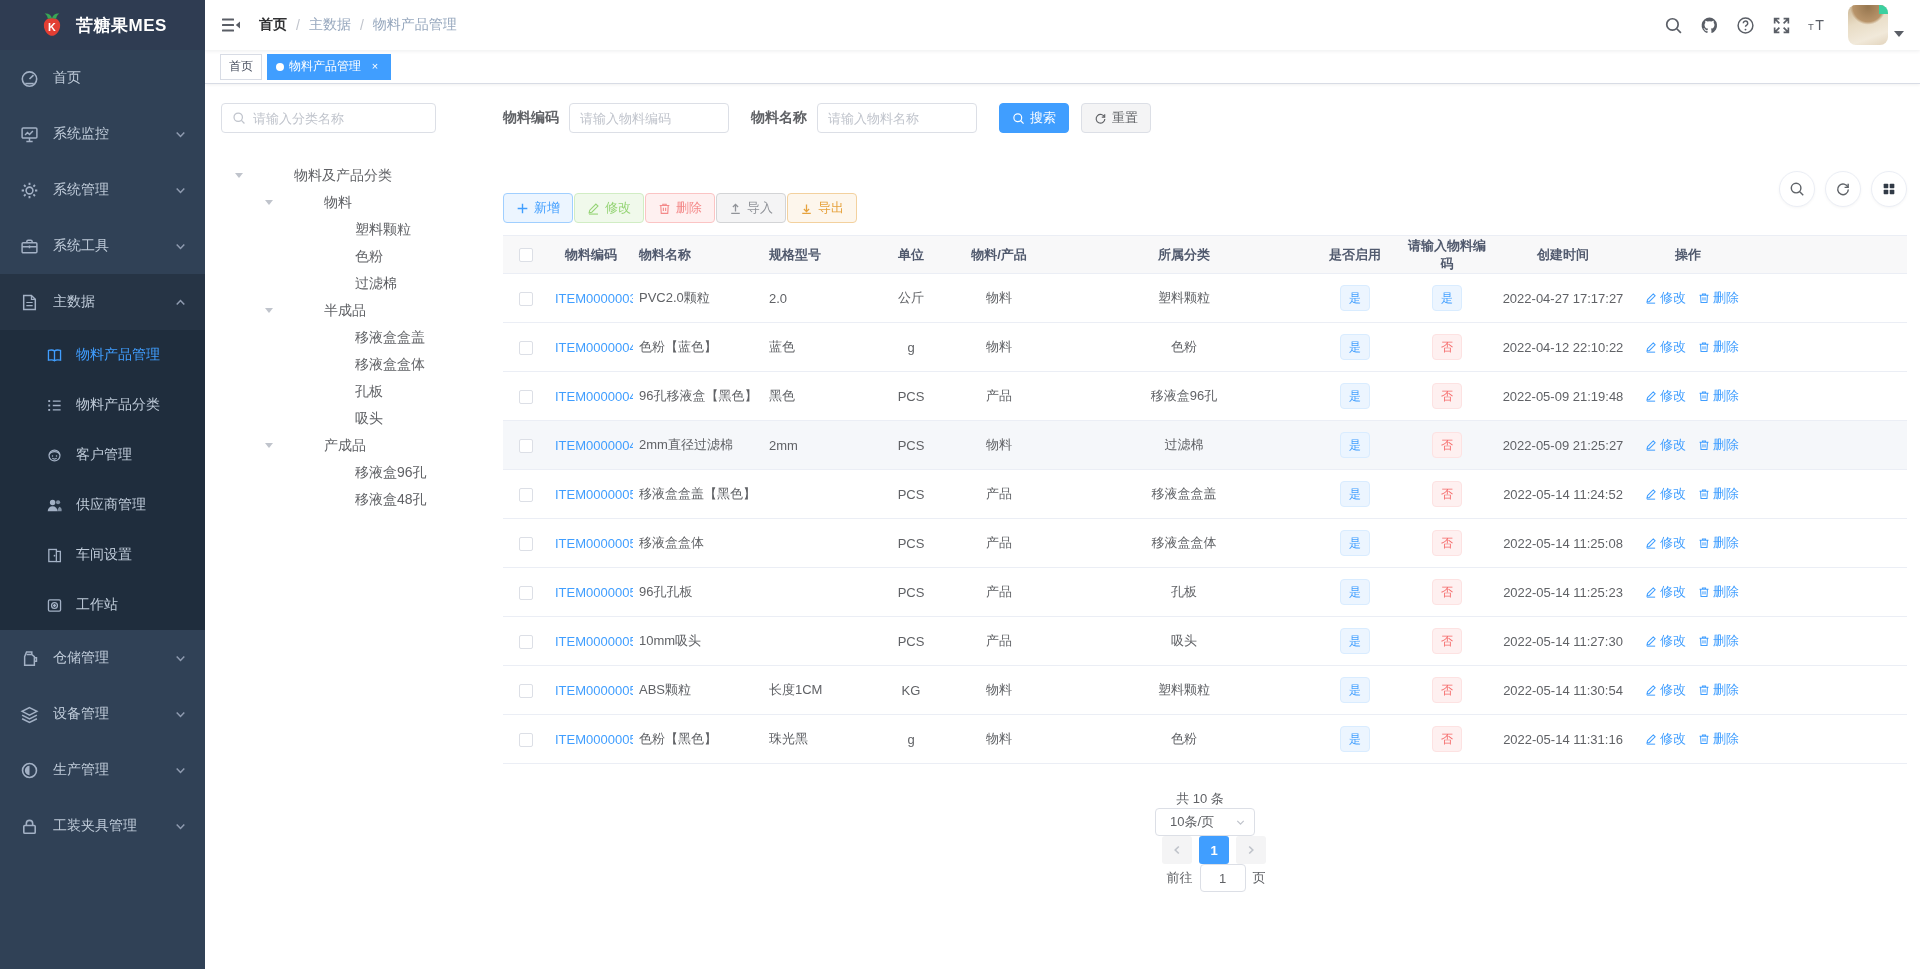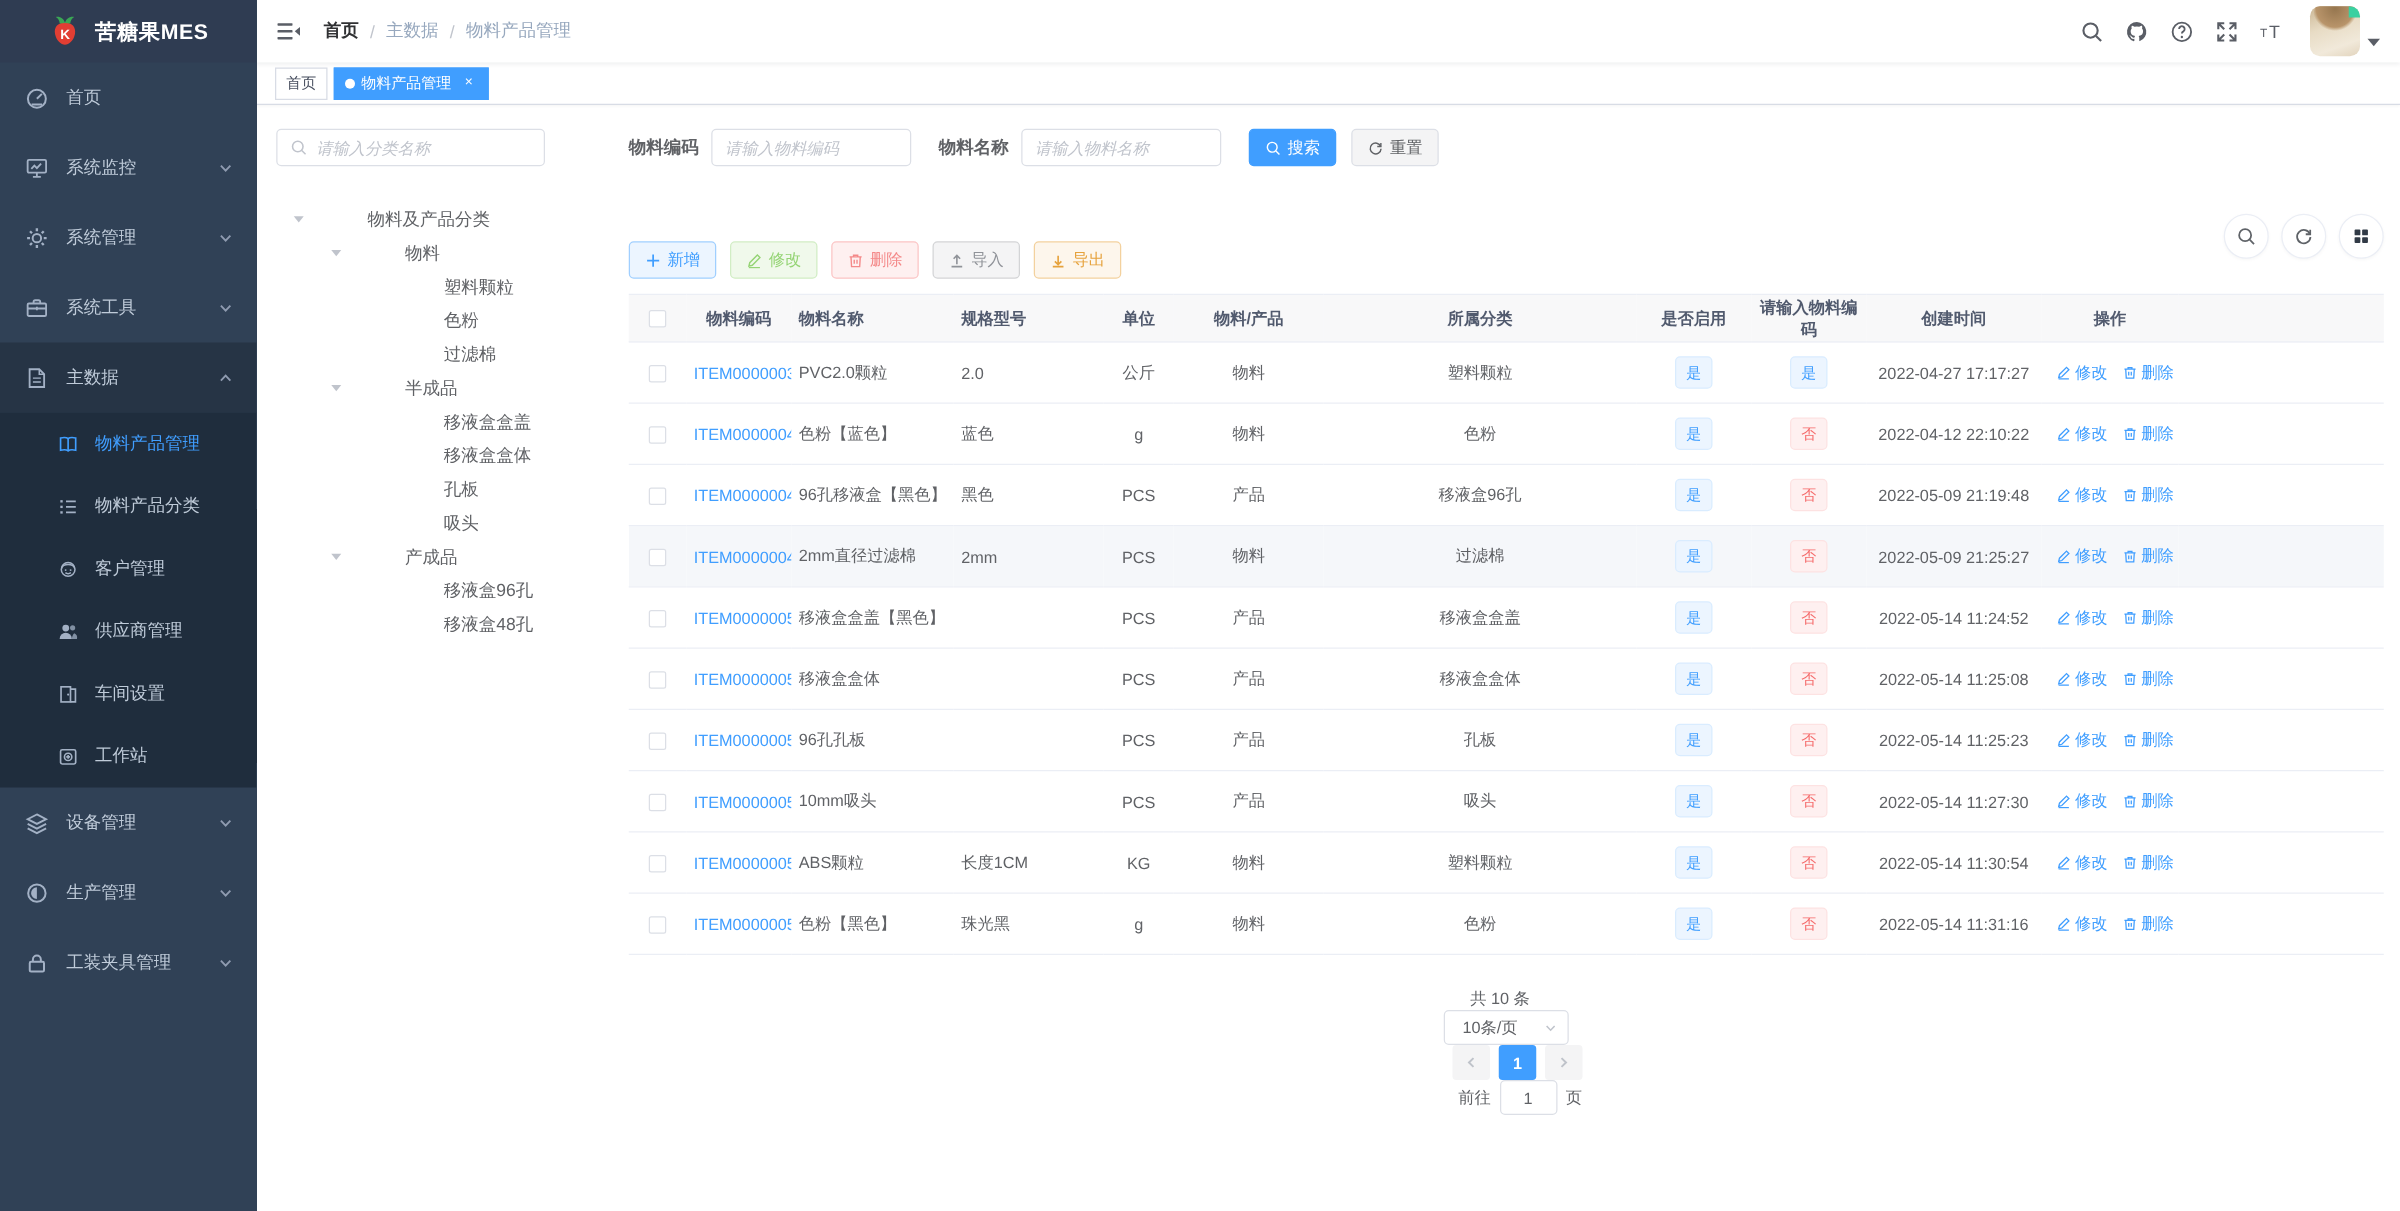--- a/index.html
+++ b/index.html
@@ -56,21 +56,21 @@
   .tag .close { margin-left: 7px; font-size: 11px; line-height: 1; width: 14px; height: 14px; border-radius: 50%;
     display: inline-flex; align-items: center; justify-content: center; }
 
   
   .content { position: absolute; left: 205px; right: 0; top: 84px; bottom: 0; background: #fff;
     display: flex; padding: 19px 13px 0 16px; overflow: hidden; }
   .left-col { width: 250px; flex-shrink: 0; }
   .input-box { height: 30px; border: 1px solid #dcdfe6; border-radius: 4px; display: flex; align-items: center;
     padding: 0 10px; gap: 7px; background: #fff; }
   .input-box input { border: none; outline: none; flex: 1; font-size: 13px; color: #606266; min-width: 0;
-    font-family: inherit; background: transparent; font-style: italic; }
+    font-family: inherit; background: transparent; }
   .input-box input::placeholder { color: #c0c4cc; }
   .tree-search { width: 215px; }
   .search-ico-sm { width: 14px; height: 14px; color: #c0c4cc; flex-shrink: 0; }
   .tree { margin-top: 29px; font-size: 14px; color: #606266; }
   .tree-node { height: 27px; display: flex; align-items: center; cursor: pointer; gap: 44px; }
   .tree-caret { width: 0; height: 0; border-left: 4.5px solid transparent; border-right: 4.5px solid transparent;
     border-top: 5.5px solid #c0c4cc; margin-right: 7px; flex-shrink: 0; }
   .tree-caret.hidden-caret { visibility: hidden; }
 
   .right-col { flex: 1; padding-left: 32px; min-width: 0; }
@@ -79,21 +79,21 @@
   .filter-input { width: 160px; }
   .gap-l { margin-left: 22px; }
   .btn { height: 30px; border-radius: 4px; display: inline-flex; align-items: center; gap: 5px;
     font-size: 13px; padding: 0 12px; cursor: pointer; border: 1px solid transparent; white-space: nowrap;
     font-family: inherit; }
   .btn .bico { width: 13px; height: 13px; }
   .btn-primary { background: #409eff; border-color: #409eff; color: #fff; }
   .btn-reset { background: #f4f4f5; border-color: #dcdfe6; color: #606266; margin-left: 12px; }
 
   .toolbar-row { margin-top: 21px; display: flex; align-items: center; }
-  .toolbar-left { display: flex; align-items: center; gap: 11px; margin-top: 39px; }
+  .toolbar-left { display: flex; align-items: center; gap: 1px; margin-top: 39px; }
   .btn-plain-primary { background: #ecf5ff; border-color: #a0cfff; color: #409eff; }
   .btn-plain-success { background: #f0f9eb; border-color: #d1edc4; color: #95d475; }
   .btn-plain-danger  { background: #fef0f0; border-color: #fbc4c4; color: #f48989; }
   .btn-plain-info    { background: #f4f4f5; border-color: #d3d4d6; color: #909399; }
   .btn-plain-warning { background: #fdf6ec; border-color: #f3d19e; color: #e6a23c; }
   .toolbar-right { margin-left: auto; display: flex; align-items: center; gap: 10px; }
   .circle-btn { width: 36px; height: 36px; border-radius: 50%; border: 1px solid #ebeef5; background: #fff;
     display: flex; align-items: center; justify-content: center; cursor: pointer; color: #5f6368;
     box-shadow: 0 1px 3px rgba(0,0,0,.04); }
   .circle-btn .ico { width: 16px; height: 16px; }
@@ -277,20 +277,34 @@
         <div class="submenu-item">
           <span class="ico mi-icon">
             <svg viewBox="0 0 18 18" fill="none" stroke="currentColor" stroke-width="1.4">
               <rect x="2.6" y="3" width="12.8" height="12" rx="1.4"></rect>
               <circle cx="9" cy="9" r="3.1"></circle>
               <path d="M9 7.4v3.2M7.4 9h3.2"></path>
             </svg>
           </span>
           <span>工作站</span>
         </div>
+      </div>
+      <div class="menu-item">
+        <span class="ico mi-icon">
+          <svg viewBox="0 0 18 18" fill="none" stroke="currentColor" stroke-width="1.4">
+            <path d="M6.2 2.8h5v2.4l2.4 2v8.2H4.4V7.2z"></path>
+            <path d="M13.6 8.2h2v3.4h-2M6.2 5.2h5"></path>
+          </svg>
+        </span>
+        <span>仓储管理</span>
+        <span class="ico arrow">
+          <svg viewBox="0 0 12 12" fill="none" stroke="currentColor" stroke-width="1.4">
+            <path d="M2.5 4.2 6 7.8 9.5 4.2"></path>
+          </svg>
+        </span>
       </div>
       <div class="menu-item">
         <span class="ico mi-icon">
           <svg viewBox="0 0 18 18" fill="none" stroke="currentColor" stroke-width="1.4">
             <path d="M9 2.4 16 6 9 9.6 2 6z"></path>
             <path d="M2 9.6 9 13.2 16 9.6"></path>
             <path d="M2 13 9 16.6 16 13"></path>
           </svg>
         </span>
         <span>设备管理</span>

